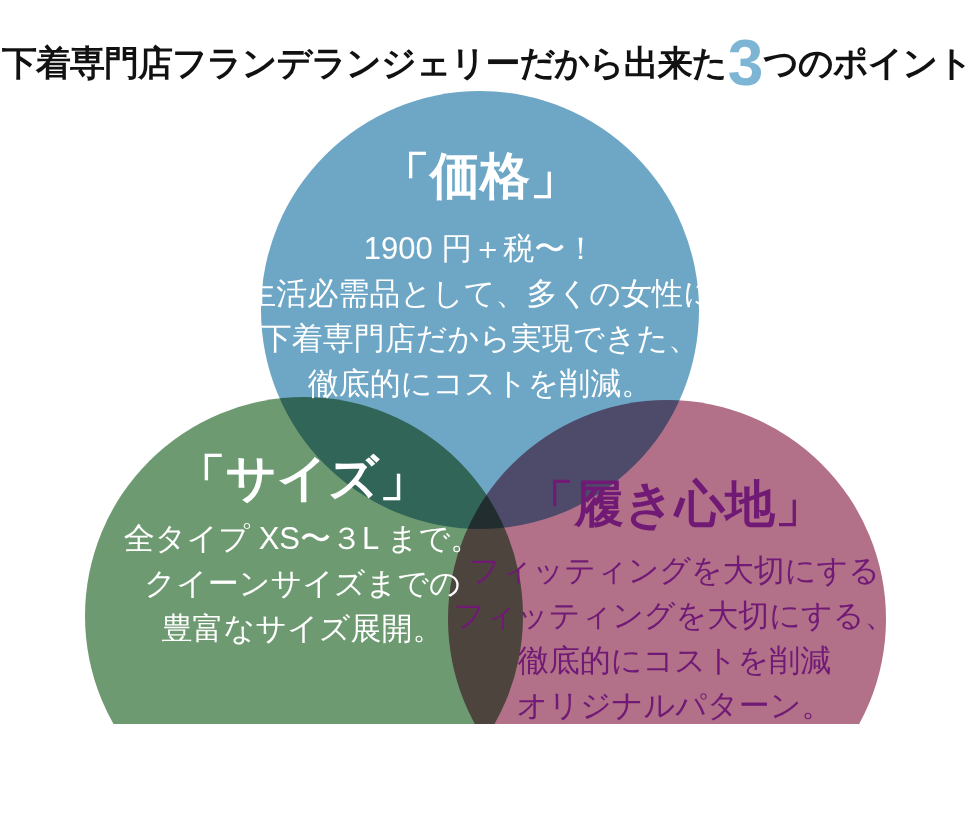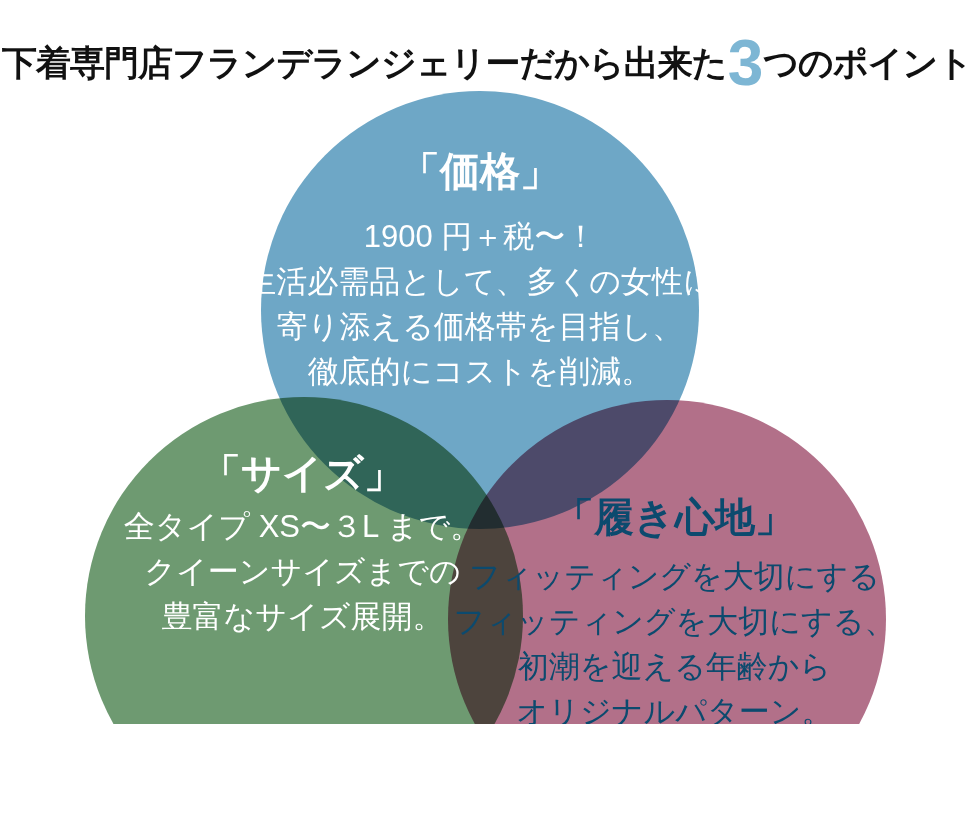--- a/index.html
+++ b/index.html
@@ -58,21 +58,21 @@
   .textlayer {
     position: absolute;
     inset: 0;
   }
   .tblock {
     position: absolute;
     color: #ffffff;
     text-align: center;
   }
   .heading {
-    font-size: 40px;
+    font-size: 50px;
     font-weight: bold;
     line-height: 1.15;
   }
   .line {
     font-size: 31px;
     line-height: 45px;
     font-weight: normal;
   }
   .t-price   { left: 230px; top: 148px; width: 500px; }
   .t-price   .heading { margin-bottom: 20px; }
@@ -97,33 +97,33 @@
     <div class="circle c-green" style="background: rgb(110, 154, 113);"></div>
     <div class="circle c-pink" style="background: rgb(178, 112, 137);"></div>
   </div>
 
   <div class="textlayer">
 
     <div class="tblock t-price" style="color: rgb(255, 255, 255);">
       <div class="heading">「価格」</div>
       <div class="line">1900 円＋税〜！</div>
       <div class="line">生活必需品として、多くの女性に</div>
-      <div class="line">寄り添える価格帯を目指し、</div>
+      <div class="line">下着専門店だから実現できた、</div>
       <div class="line">徹底的にコストを削減。</div>
     </div>
 
     <div class="tblock t-size" style="color: rgb(255, 255, 255);">
       <div class="heading">「サイズ」</div>
       <div class="line">全タイプ XS〜３L まで。</div>
       <div class="line">クイーンサイズまでの</div>
       <div class="line">豊富なサイズ展開。</div>
     </div>
 
-    <div class="tblock t-comfort" style="color: #0c4a6e; margin-top: 18px;">
+    <div class="tblock t-comfort" style="color: #701a75;">
       <div class="heading">「履き心地」</div>
       <div class="line">フィッティングを大切にする</div>
       <div class="line">フィッティングを大切にする、</div>
-      <div class="line">初潮を迎える年齢から</div>
+      <div class="line">徹底的にコストを削減</div>
       <div class="line">オリジナルパターン。</div>
     </div>
 
   </div>
 </div>
 
 </body></html>

